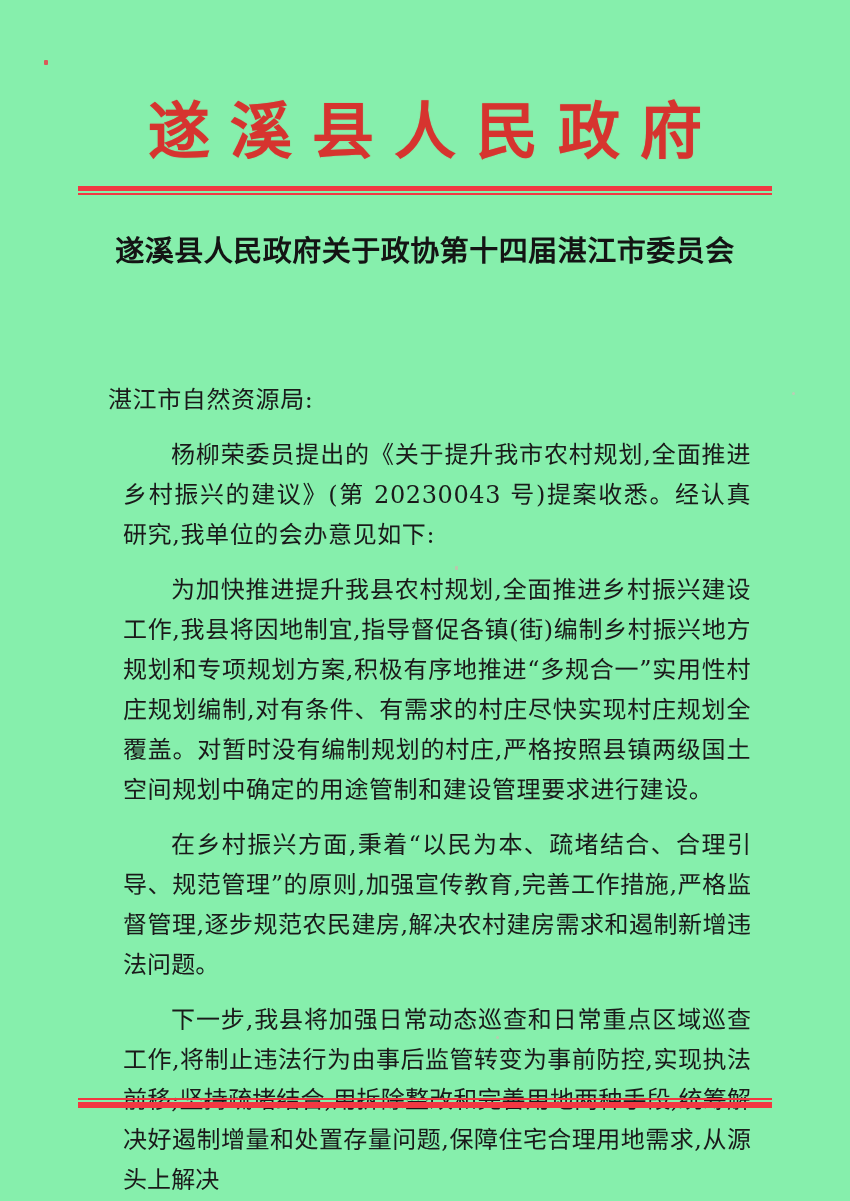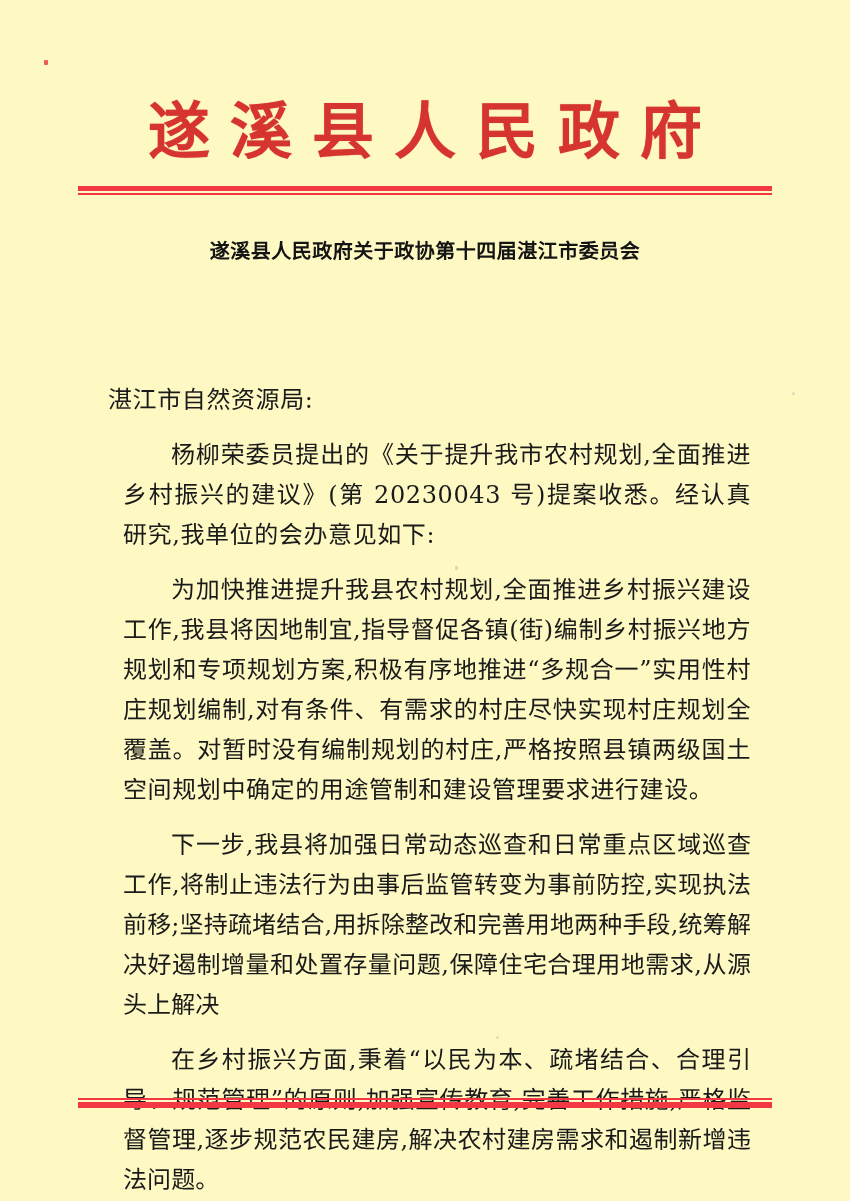--- a/index.html
+++ b/index.html
@@ -7,21 +7,21 @@
     margin: 0;
     padding: 0;
     background: #ffffff;
   }
 
   .page {
     position: relative;
     width: 850px;
     height: 1201px;
     margin: 0 auto;
-    background: #fef9c3;
+    background: #86efac;
     overflow: hidden;
     font-family: "DejaVu Serif", "Liberation Serif", serif;
     -webkit-font-smoothing: antialiased;
   }
 
   
   .speck {
     position: absolute;
     left: 44px;
     top: 60px;
@@ -135,21 +135,21 @@
   
   .doc-title {
     position: absolute;
     left: 75px;
     top: 228px;
     width: 700px;
     text-align: center;
     color: #141414;
     font-family: "DejaVu Sans", "Liberation Sans", sans-serif;
     font-weight: 700;
-    font-size: 20px;
+    font-size: 29px;
     line-height: 46px;
     letter-spacing: 0.5px;
   }
   .doc-title .tline {
     display: block;
     white-space: nowrap;
   }
 
   
   .body-text {
@@ -197,22 +197,22 @@
   </div>
 
   <div class="doc-title">
     <span class="tline">遂溪县人民政府关于政协第十四届湛江市委员会</span>
   </div>
 
   <div class="body-text">
     <p class="salutation">湛江市自然资源局:</p>
     <p class="para">杨柳荣委员提出的《关于提升我市农村规划,全面推进乡村振兴的建议》(第 20230043 号)提案收悉。经认真研究,我单位的会办意见如下:</p>
     <p class="para">为加快推进提升我县农村规划,全面推进乡村振兴建设工作,我县将因地制宜,指导督促各镇(街)编制乡村振兴地方规划和专项规划方案,积极有序地推进“多规合一”实用性村庄规划编制,对有条件、有需求的村庄尽快实现村庄规划全覆盖。对暂时没有编制规划的村庄,严格按照县镇两级国土空间规划中确定的用途管制和建设管理要求进行建设。</p>
+    <p class="para para-tight">在乡村振兴方面,秉着“以民为本、疏堵结合、合理引导、规范管理”的原则,加强宣传教育,完善工作措施,严格监督管理,逐步规范农民建房,解决农村建房需求和遏制新增违法问题。</p>
     <p class="para para-tight">下一步,我县将加强日常动态巡查和日常重点区域巡查工作,将制止违法行为由事后监管转变为事前防控,实现执法前移;坚持疏堵结合,用拆除整改和完善用地两种手段,统筹解决好遏制增量和处置存量问题,保障住宅合理用地需求,从源头上解决</p>
-    <p class="para para-tight">在乡村振兴方面,秉着“以民为本、疏堵结合、合理引导、规范管理”的原则,加强宣传教育,完善工作措施,严格监督管理,逐步规范农民建房,解决农村建房需求和遏制新增违法问题。</p>
   </div>
 
   <div class="rule-bottom">
     <span class="bar-thin"></span>
     <span class="bar-thick"></span>
   </div>
 
 </div>
 
 </body></html>

